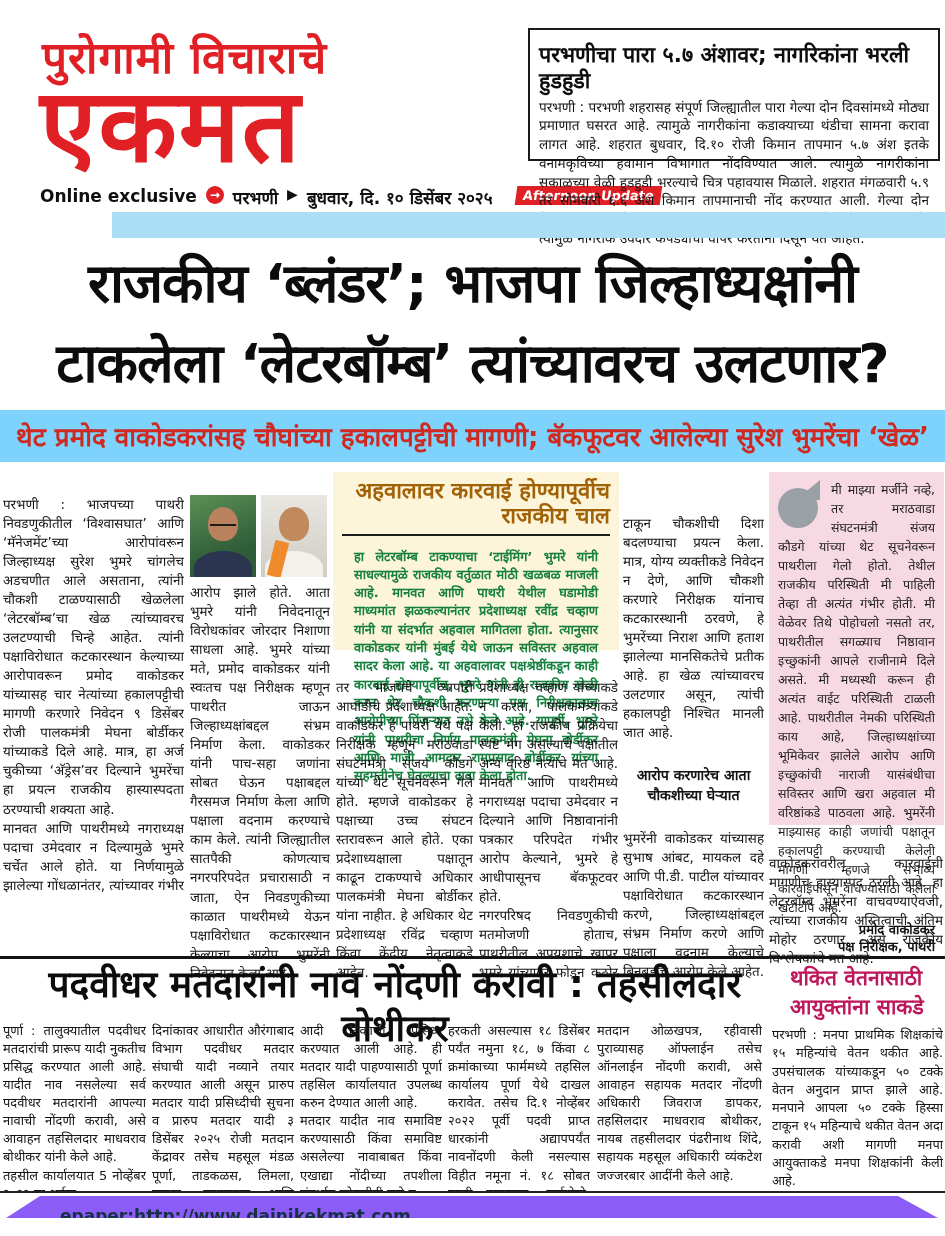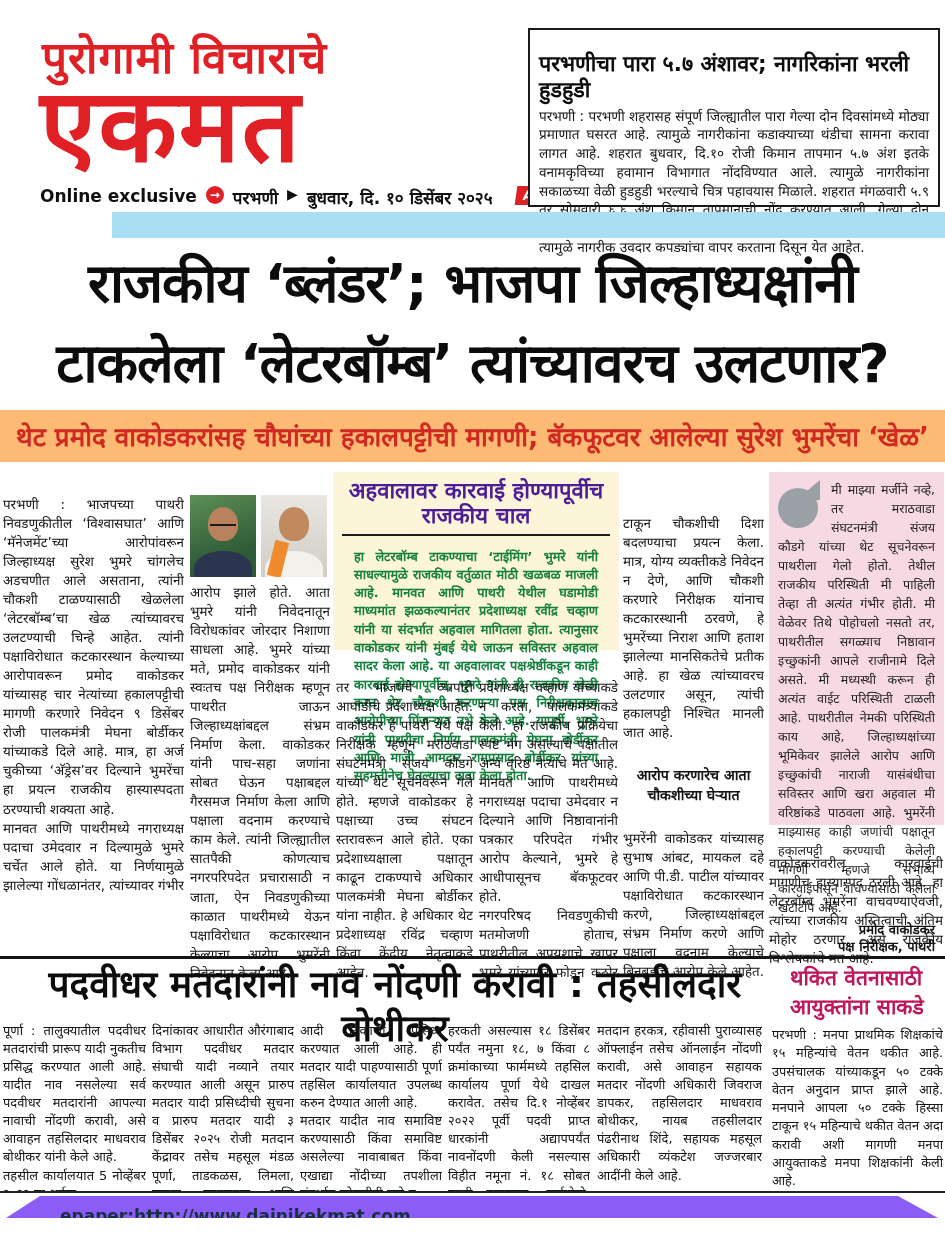--- a/index.html
+++ b/index.html
@@ -7,29 +7,29 @@
         font-family:"DejaVu Sans","Liberation Sans",sans-serif;overflow:hidden;color:#141414;}
   
   .tagline{position:absolute;left:42px;top:26px;font-size:44px;font-weight:900;color:#e12026;letter-spacing:1px;}
   .logo{position:absolute;left:40px;top:72px;font-size:102px;font-weight:900;color:#e12026;line-height:1.05;letter-spacing:2px;}
   .dateline{position:absolute;left:40px;top:186px;display:flex;align-items:flex-start;gap:9px;font-weight:800;font-size:17px;color:#101010;white-space:nowrap;}
   .red-circle{display:inline-flex;width:18px;height:18px;border-radius:50%;background:#e12026;color:#fff;
               align-items:center;justify-content:center;font-size:12px;font-weight:900;}
   .tri{font-size:14px;color:#101010;}
   .badge{background:#e12026;color:#fff;font-size:13px;font-weight:800;padding:2px 7px;transform:skewX(-8deg);margin-left:14px;}
   
-  .weather{position:absolute;left:528px;top:28px;width:412px;height:179px;border:2px solid #1a1a1a;
-           padding:21px 9px;box-sizing:border-box;background:#fff;}
+  .weather{position:absolute;left:528px;top:28px;width:412px;height:133px;border:2px solid #1a1a1a;
+           padding:12px 9px;box-sizing:border-box;background:#fff;}
   .weather h2{margin:0 0 4px 0;font-size:21.5px;font-weight:900;color:#0d0d0d;line-height:1.2;}
   .weather p{margin:0;font-size:13.6px;line-height:1.38;text-align:justify;}
   
   .bluebar{position:absolute;left:112px;top:212px;width:833px;height:26px;background:#a9def5;}
   .headline{position:absolute;left:0;top:244px;width:945px;text-align:center;font-size:54px;font-weight:900;
             color:#0c0c0c;line-height:1.48;letter-spacing:-1px;}
-  .subband{position:absolute;left:0;top:410px;width:945px;height:52px;background:#fdba74;display:flex;
+  .subband{position:absolute;left:0;top:410px;width:945px;height:52px;background:#7dd3fc;display:flex;
            align-items:center;justify-content:center;}
   .subband span{color:#cf2921;font-size:26px;font-weight:800;white-space:nowrap;}
   .col{position:absolute;top:471px;height:484px;font-size:13.4px;line-height:1.42;text-align:justify;
        white-space:pre-line;overflow:hidden;margin-top:24px;}
   .c1{left:3px;width:181px;}
   .c2{left:190px;width:140px;white-space:normal;}
   .c2 .coltext{white-space:pre-line;text-align:justify;}
   .c5{left:623px;width:141px;}
   .c3t{position:absolute;left:336px;top:654px;width:137px;height:301px;}
   .c4t{position:absolute;left:479px;top:654px;width:139px;height:301px;}
@@ -41,21 +41,21 @@
   .p1{background:linear-gradient(160deg,#5d8f55,#2e5c38 70%);}
   .p2{background:linear-gradient(180deg,#e9e7e2,#cfccc4);}
   .head{position:absolute;left:50%;top:12px;transform:translateX(-50%);width:30px;height:34px;border-radius:50% 50% 45% 45%;background:#b9825d;}
   .p2 .head{background:#c08a5e;}
   .torso{position:absolute;left:50%;bottom:-8px;transform:translateX(-50%);width:58px;height:34px;border-radius:50% 50% 0 0;background:#2b3550;}
   .p2 .torso{background:#f4f1ea;}
   .sash{position:absolute;bottom:0;left:10px;width:14px;height:36px;background:#ef8b2d;transform:rotate(14deg);}
   .glasses{position:absolute;left:50%;top:24px;transform:translateX(-50%);width:26px;height:5px;border-bottom:2.5px solid #1c1c1c;}
   
   .inset{position:absolute;left:333px;top:472px;width:286px;height:178px;background:#fdf5da;padding:6px 9px;box-sizing:border-box;}
-  .inset h3{margin:0 0 6px 0;font-size:22px;font-weight:900;color:#4c1d95;text-align:center;line-height:1.15;
+  .inset h3{margin:0 0 6px 0;font-size:22px;font-weight:900;color:#a16207;text-align:right;line-height:1.15;
             border-bottom:2.5px solid #1d1d1d;padding-bottom:5px;}
   .inset p{margin:12px;font-size:12.8px;font-weight:600;color:#15803d;line-height:1.43;text-align:justify;}
   
   .quotebox{position:absolute;left:769px;top:472px;width:175px;height:353px;background:#f7d9e4;
             padding:8px 9px 6px 9px;box-sizing:border-box;}
   .qmark{position:relative;float:left;width:46px;height:50px;margin:0 7px 2px 0;}
   .qmark::before{content:"";position:absolute;bottom:2px;left:0;width:40px;height:40px;border-radius:50%;background:#99a1a6;}
   .qmark::after{content:"";position:absolute;top:0;right:4px;width:0;height:0;
                 border-left:24px solid transparent;border-bottom:20px solid #99a1a6;}
   .quotebox p{margin:0;font-size:12.5px;line-height:1.52;text-align:justify;color:#1c1c1c;}
@@ -163,21 +163,21 @@
   <div class="bheadline">पदवीधर मतदारांनी नाव नोंदणी करावी : तहसीलदार बोथीकर</div>
   <div class="mini-head">थकित वेतनासाठी
 आयुक्तांना साकडे</div>
 
   <div class="bcol b1">पूर्णा : तालुक्यातील पदवीधर मतदारांची प्रारूप यादी नुकतीच प्रसिद्ध करण्यात आली आहे. यादीत नाव नसलेल्या सर्व पदवीधर मतदारांनी आपल्या नावाची नोंदणी करावी, असे आवाहन तहसिलदार माधवराव बोथीकर यांनी केले आहे.
 तहसील कार्यालयात 5 नोव्हेंबर २०२२ या अर्हता</div>
   <div class="bcol b2">दिनांकावर आधारीत औरंगाबाद विभाग पदवीधर मतदार संघाची यादी नव्याने तयार करण्यात आली असून प्रारुप मतदार यादी प्रसिध्दीची सुचना व प्रारुप मतदार यादी ३ डिसेंबर २०२५ रोजी मतदान केंद्रावर तसेच महसूल मंडळ पूर्णा, ताडकळस, लिमला, चुडावा, कावलगाव आणि कात्नेश्वर</div>
   <div class="bcol b3">आदी ठिकाणी प्रसिध्द करण्यात आली आहे. ही मतदार यादी पाहण्यासाठी पूर्णा तहसिल कार्यालयात उपलब्ध करुन देण्यात आली आहे.
 मतदार यादीत नाव समाविष्ट करण्यासाठी किंवा समाविष्ट असलेल्या नावाबाबत किंवा एखाद्या नोंदीच्या तपशीला संदर्भात कोणतीही दावे व</div>
   <div class="bcol b4">हरकती असल्यास १८ डिसेंबर पर्यंत नमुना १८, ७ किंवा ८ क्रमांकाच्या फार्ममध्ये तहसिल कार्यालय पूर्णा येथे दाखल करावेत. तसेच दि.१ नोव्हेंबर २०२२ पूर्वी पदवी प्राप्त धारकांनी अद्यापपर्यंत नावनोंदणी केली नसल्यास विहीत नमूना नं. १८ सोबत पदवी प्रमाणपत्र, मार्कमेमो, पासपोर्ट फोटो,</div>
-  <div class="bcol b5">मतदान हरकत्र, रहीवासी पुराव्यासह ऑफ्लाईन तसेच ऑनलाईन नोंदणी करावी, असे आवाहन सहायक मतदार नोंदणी अधिकारी जिवराज डापकर, तहसिलदार माधवराव बोथीकर, नायब तहसीलदार पंढरीनाथ शिंदे, सहायक महसूल अधिकारी व्यंकटेश जज्जरबार आदींनी केले आहे.</div>
+  <div class="bcol b5">मतदान ओळखपत्र, रहीवासी पुराव्यासह ऑफ्लाईन तसेच ऑनलाईन नोंदणी करावी, असे आवाहन सहायक मतदार नोंदणी अधिकारी जिवराज डापकर, तहसिलदार माधवराव बोथीकर, नायब तहसीलदार पंढरीनाथ शिंदे, सहायक महसूल अधिकारी व्यंकटेश जज्जरबार आदींनी केले आहे.</div>
 
   <div class="salary-body">परभणी : मनपा प्राथमिक शिक्षकांचे १५ महिन्यांचे वेतन थकीत आहे. उपसंचालक यांच्याकडून ५० टक्के वेतन अनुदान प्राप्त झाले आहे. मनपाने आपला ५० टक्के हिस्सा टाकून १५ महिन्याचे थकीत वेतन अदा करावी अशी मागणी मनपा आयुक्ताकडे मनपा शिक्षकांनी केली आहे.</div>
 
   <div class="rule-bottom"></div>
 
   <div class="footer">
     <span>epaper:http://www.dainikekmat.com</span>
   </div>
 
 </div>

